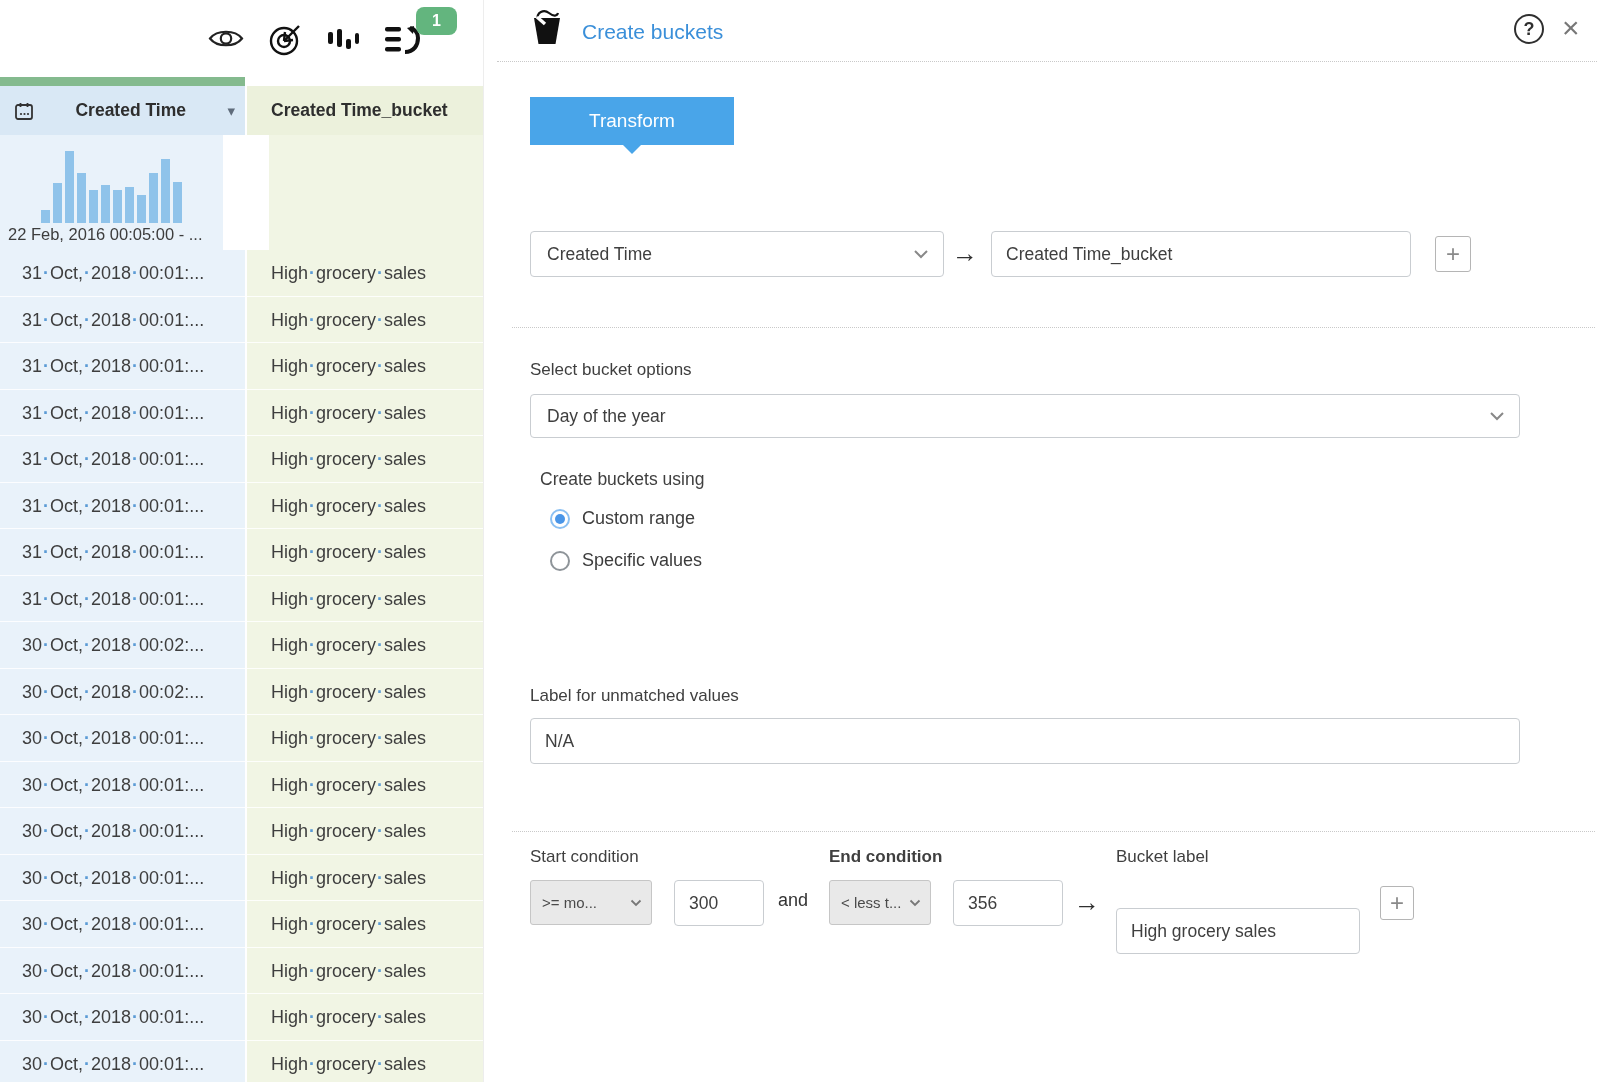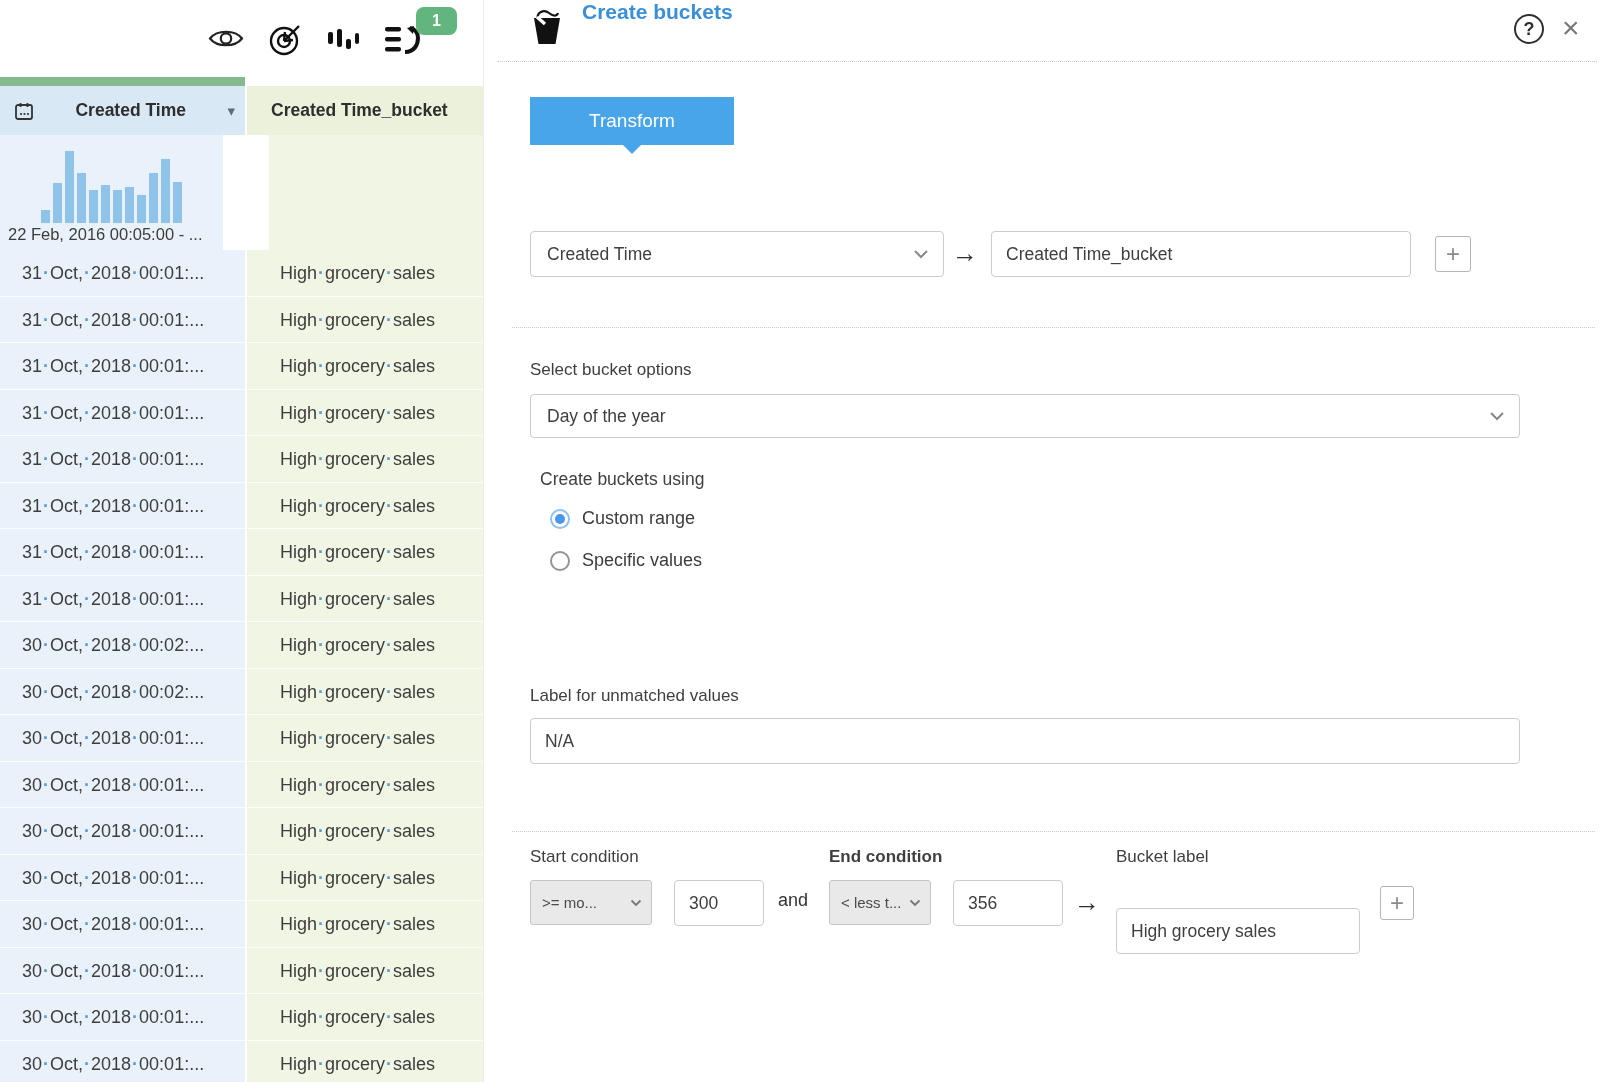--- a/index.html
+++ b/index.html
@@ -38,27 +38,27 @@
   .summary-row{height:115px;gap:44px;}
   .summary-row .c1{background:var(--col1_cell);display:flex;flex-direction:column;justify-content:flex-end;cursor:pointer;}
   .summary-row .c2{background:var(--col2_cell);}
   .histogram{display:flex;align-items:flex-end;gap:3px;margin:0 auto 2px auto;height:78px;}
   .histogram .bar{width:9px;background:var(--bar_blue);}
   .summary-caption{font-size:16.5px;color:#3d3d3d;padding:0 4px 6px 8px;white-space:nowrap;overflow:hidden;}
   .data-rows .row{height:46.5px;}
   .data-rows .cell{font-size:18px;color:#3e3e3e;line-height:46.5px;white-space:nowrap;overflow:hidden;
     box-shadow:inset 0 -1px 0 rgba(255,255,255,.85);cursor:pointer;}
   .data-rows .cell-time{background:var(--col1_cell);padding-left:22px;}
-  .data-rows .cell-bucket{background:var(--col2_cell);padding-left:33px;}
+  .data-rows .cell-bucket{background:var(--col2_cell);padding-left:24px;}
   .ws-dot{color:var(--dot_blue);font-weight:bold;padding:0 1px;font-size:18px;}
 
   
   .panel{position:relative;flex:1;background:#fff;border-left:1px solid #ededed;}
   .abs{position:absolute;}
-  .panel-title{left:98px;top:0;font-size:21px;font-weight:bold;color:var(--accent);}
+  .panel-title{left:98px;top:20px;font-size:21px;font-weight:normal;color:var(--accent);}
   .bucket-icon{left:46px;top:8px;}
   .icon-btn{background:none;border:none;cursor:pointer;font-family:inherit;}
   .help-btn{left:1030px;top:14px;width:30px;height:30px;border:2px solid #2f2f2f;border-radius:50%;
     color:#2f2f2f;font-size:18px;font-weight:bold;line-height:26px;text-align:center;padding:0;}
   .close-btn{left:1078px;top:12px;font-size:30px;color:#777;line-height:32px;padding:0;}
   .divider{border-top:1px dotted #c9c9c9;height:0;}
   .d1{left:13px;right:22px;top:61px;}
   .d2{left:28px;right:24px;top:327px;}
   .d3{left:28px;right:24px;top:831px;}
   .tabs{left:46px;top:97px;display:flex;}

